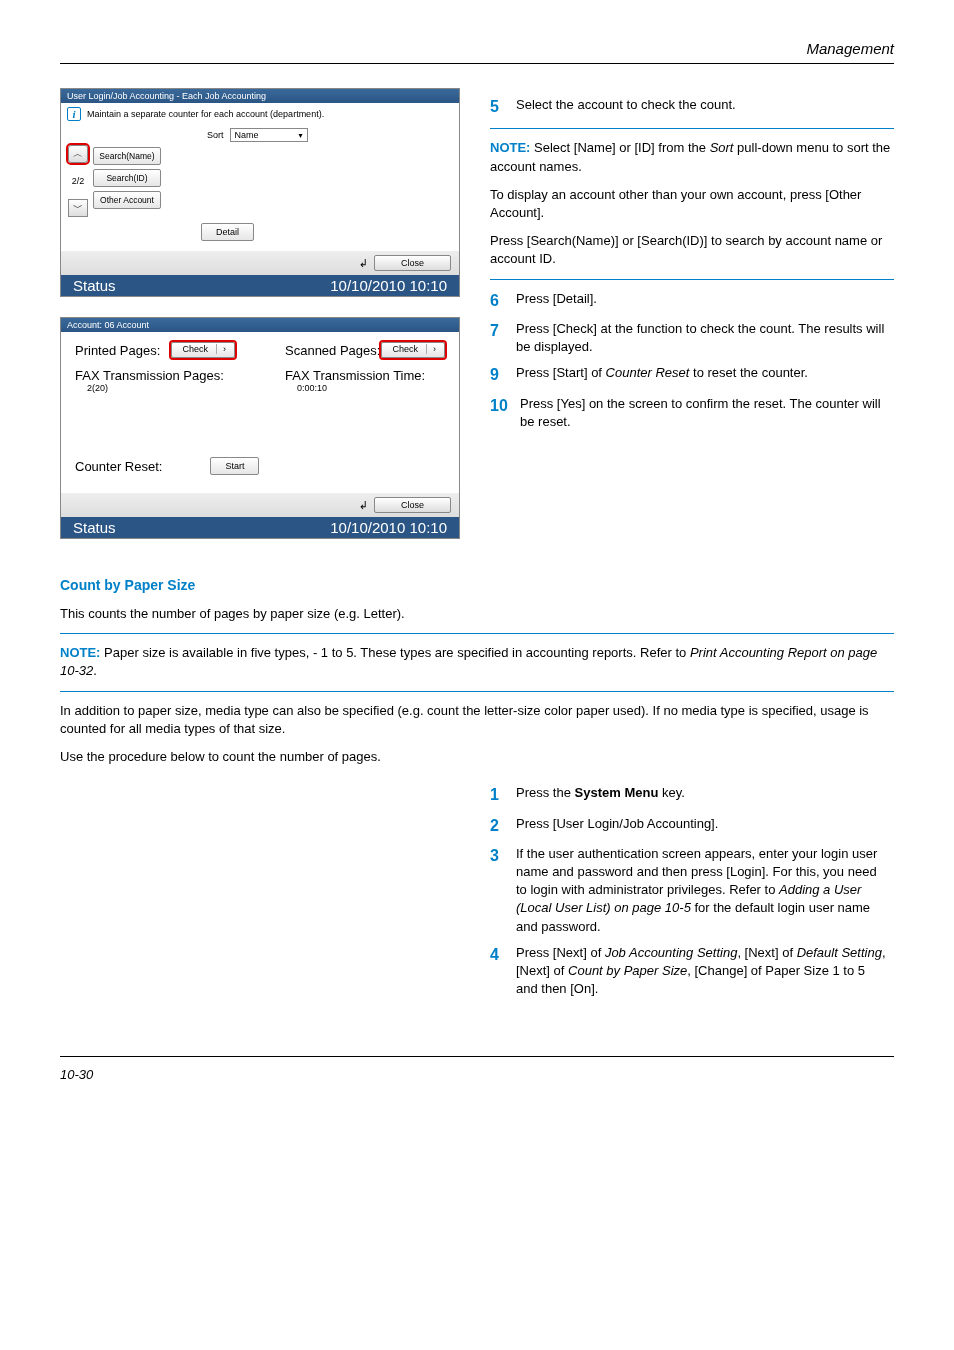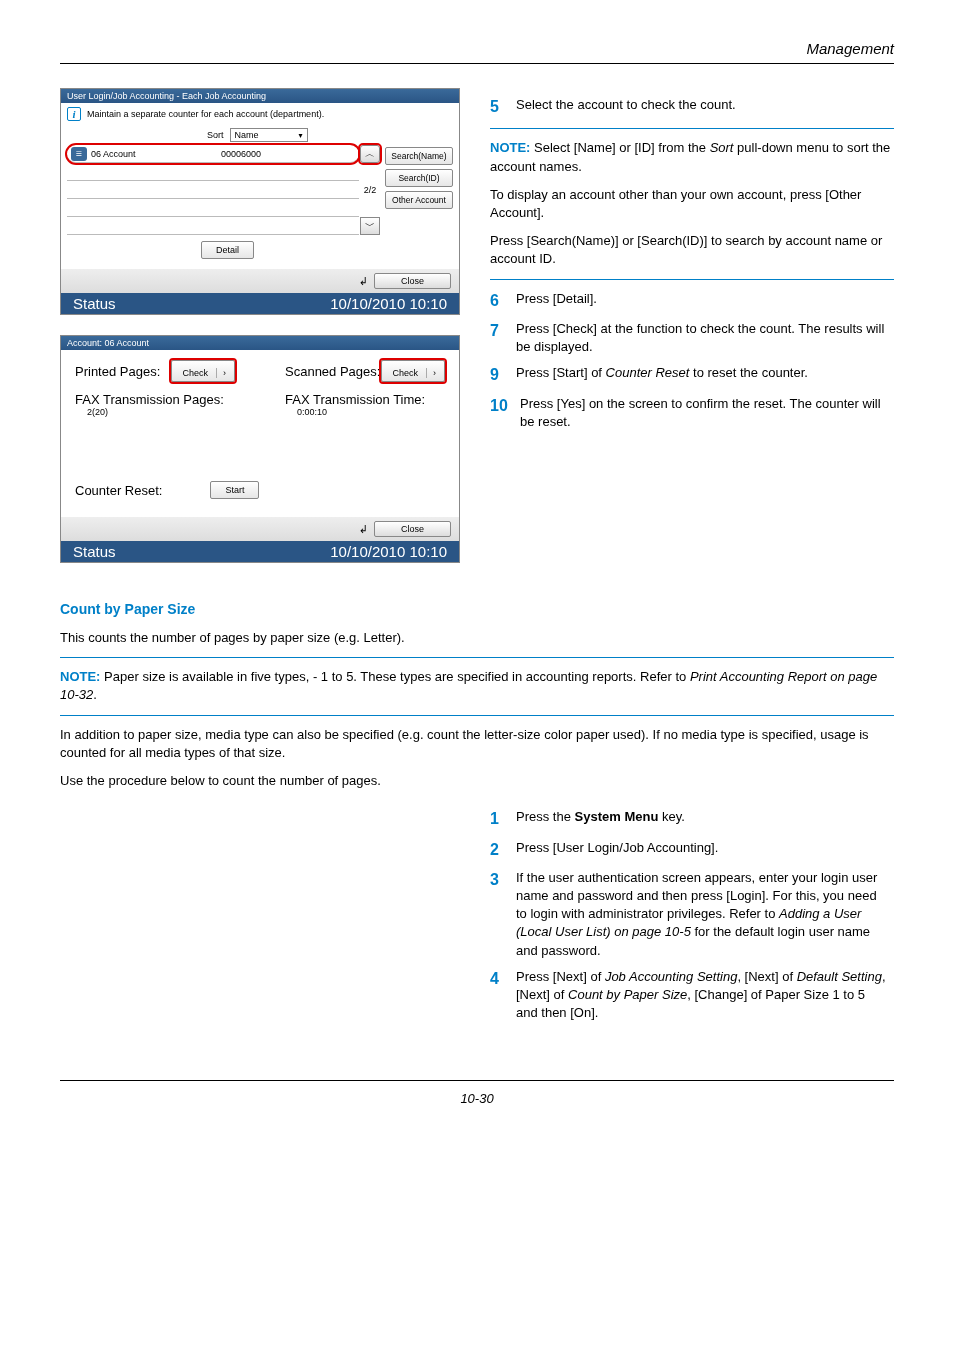--- a/index.html
+++ b/index.html
@@ -11,21 +11,21 @@
   .left-col { width: 400px; flex-shrink: 0; }
   .right-col { flex: 1; }
   .step-num { color: #0080c8; font-weight: bold; font-size: 16px; display: inline-block; width: 26px; vertical-align: top; }
   .step-num.wide { width: 30px; }
   .step-text { display: inline-block; width: calc(100% - 30px); vertical-align: top; }
   .step { margin: 8px 0; line-height: 1.4; }
   .note-rule { border: 0; border-top: 1.5px solid #0080c8; margin: 10px 0; }
   .note-label { color: #0080c8; font-weight: bold; }
   .section-title { color: #0080c8; font-weight: bold; font-size: 14px; margin-top: 18px; margin-bottom: 12px; }
   .body-text { margin: 10px 0; line-height: 1.4; }
-  .footer { text-align: center; font-style: italic; margin-top: 50px; padding-top: 10px; border-top: 1px solid #000; font-size: 13px; }
+  .footer { font-style: italic; margin-top: 50px; padding-top: 10px; border-top: 1px solid #000; font-size: 13px; }
   .italic { font-style: italic; }
 
   
   .panel { border: 1px solid #888; font-size: 9px; margin-bottom: 20px; background: #fff; width: 400px; }
   .panel-titlebar { background: linear-gradient(#3a6a9a, #2a5585); color: #fff; padding: 2px 6px; font-size: 9px; }
   .panel-subtitle { display: flex; align-items: center; padding: 4px 6px; gap: 6px; }
   .info-icon { width: 14px; height: 14px; border: 1px solid #0080c8; color: #0080c8; display: inline-flex; align-items: center; justify-content: center; font-family: serif; font-style: italic; font-weight: bold; font-size: 11px; border-radius: 2px; }
   .panel-row { display: flex; align-items: center; padding: 3px 6px; gap: 6px; }
   .sort-label { margin-left: 140px; }
   .dropdown { border: 1px solid #888; padding: 1px 4px; display: inline-flex; align-items: center; width: 78px; justify-content: space-between; background: #fff; }
@@ -51,21 +51,21 @@
   .panel-footer { background: linear-gradient(#eee,#ddd); display: flex; justify-content: flex-end; align-items: center; padding: 4px 8px; gap: 6px; }
   .close-btn { border: 1px solid #888; background: linear-gradient(#fff,#ddd); padding: 2px 26px; border-radius: 2px; }
   .enter-icon { font-size: 11px; }
   .status-bar { background: #2a5585; color: #fff; display: flex; justify-content: space-between; padding: 2px 12px; font-size: 15px; }
 
   
   .p2-title { background: linear-gradient(#3a6a9a,#2a5585); color: #fff; padding: 2px 6px; font-size: 9px; }
   .p2-grid { display: flex; padding: 10px 14px 4px 14px; gap: 50px; }
   .p2-col { flex: 1; }
   .p2-line { display: flex; align-items: center; justify-content: space-between; margin-bottom: 10px; }
-  .check-btn { border: 1px solid #888; background: linear-gradient(#fff,#e6e6e6); padding: 7px 8px 3px 10px; display: inline-flex; align-items: center; gap: 8px; border-radius: 2px; }
+  .check-btn { border: 1px solid #888; background: linear-gradient(#fff,#e6e6e6); padding: 1px 8px 3px 10px; display: inline-flex; align-items: center; gap: 8px; border-radius: 2px; }
   .check-btn.highlight { outline: 2px solid #d00; }
   .check-btn .chev { font-size: 9px; border-left: 1px solid #aaa; padding-left: 6px; }
   .p2-label { font-size: 13px; }
   .p2-val { padding-left: 12px; font-size: 9px; }
   .p2-spacer { height: 60px; }
   .p2-cr { display: flex; align-items: center; padding: 0 14px 18px 14px; gap: 48px; }
 </style>
 </head>
 <body>
 
@@ -83,31 +83,20 @@
           <span>Maintain a separate counter for each account (department).</span>
         </div>
         <div class="panel-row">
           <span class="sort-label">Sort</span>
           <span class="dropdown">
             <span>Name</span>
             <span class="chev">▾</span>
           </span>
         </div>
         <div class="data-area">
-          <div class="data-table">
-            <div class="data-row highlight">
-              <span class="row-icon">☰</span>
-              <span class="row-cell1">06 Account</span>
-              <span class="row-cell2">00006000</span>
-            </div>
-            <div class="data-row"></div>
-            <div class="data-row"></div>
-            <div class="data-row"></div>
-            <div class="data-row"></div>
-          </div>
           <div class="scroller">
             <div class="scroll-btn highlight">
                 <span>︿</span>
               </div>
             <div class="scroll-ind">2/2</div>
             <div class="scroll-btn">
                 <span>﹀</span>
               </div>
           </div>
           <div class="side-buttons">

